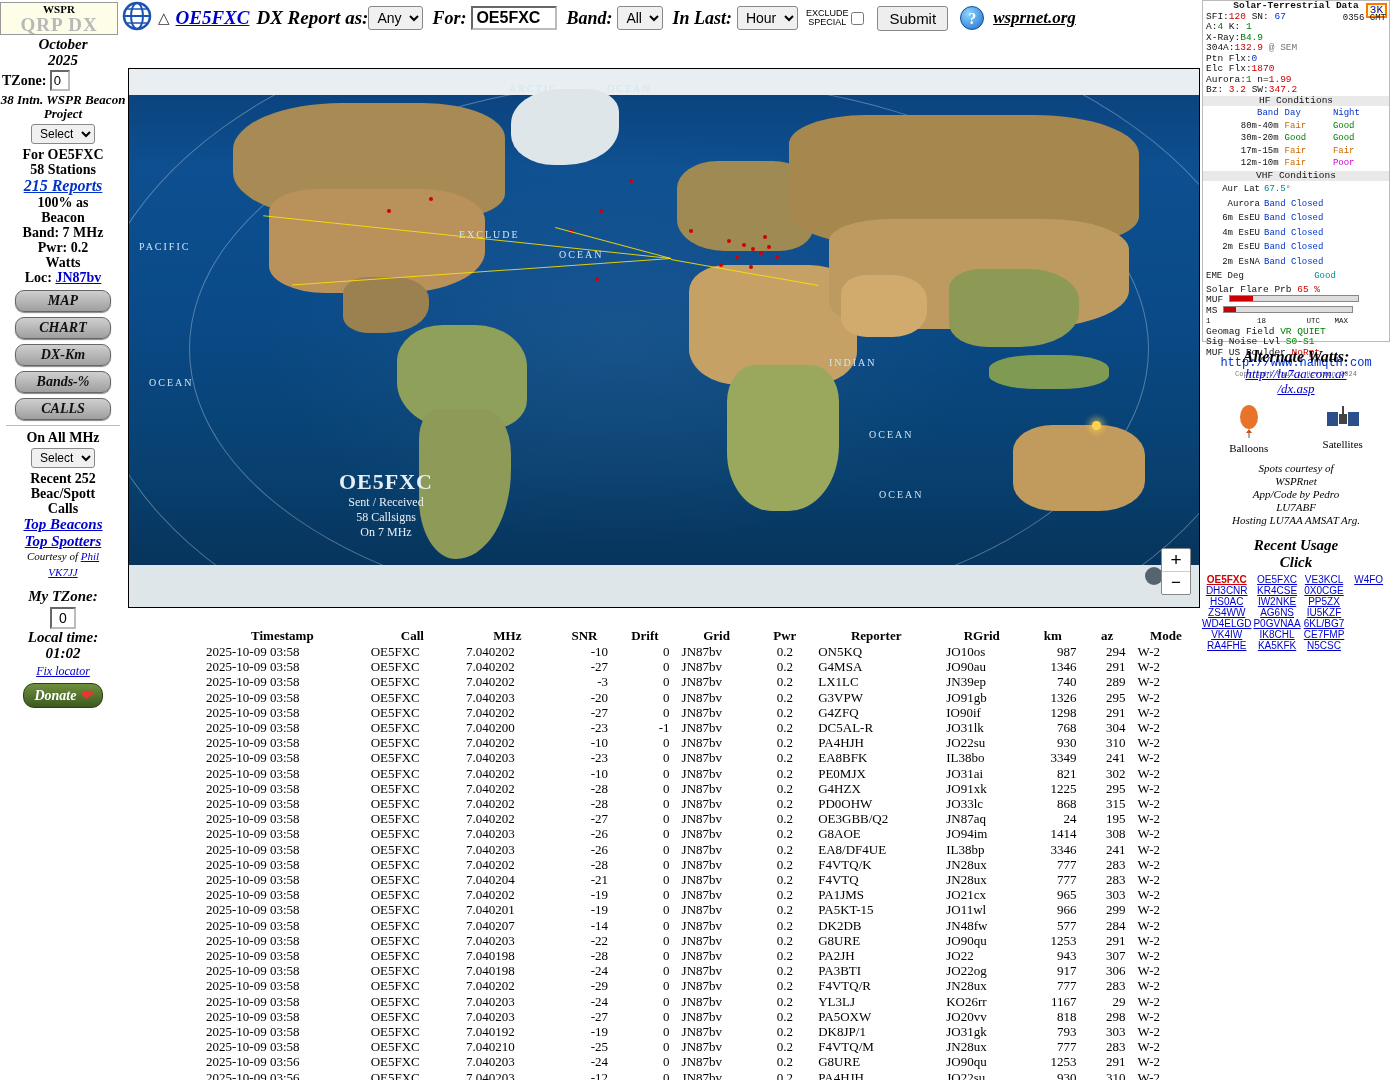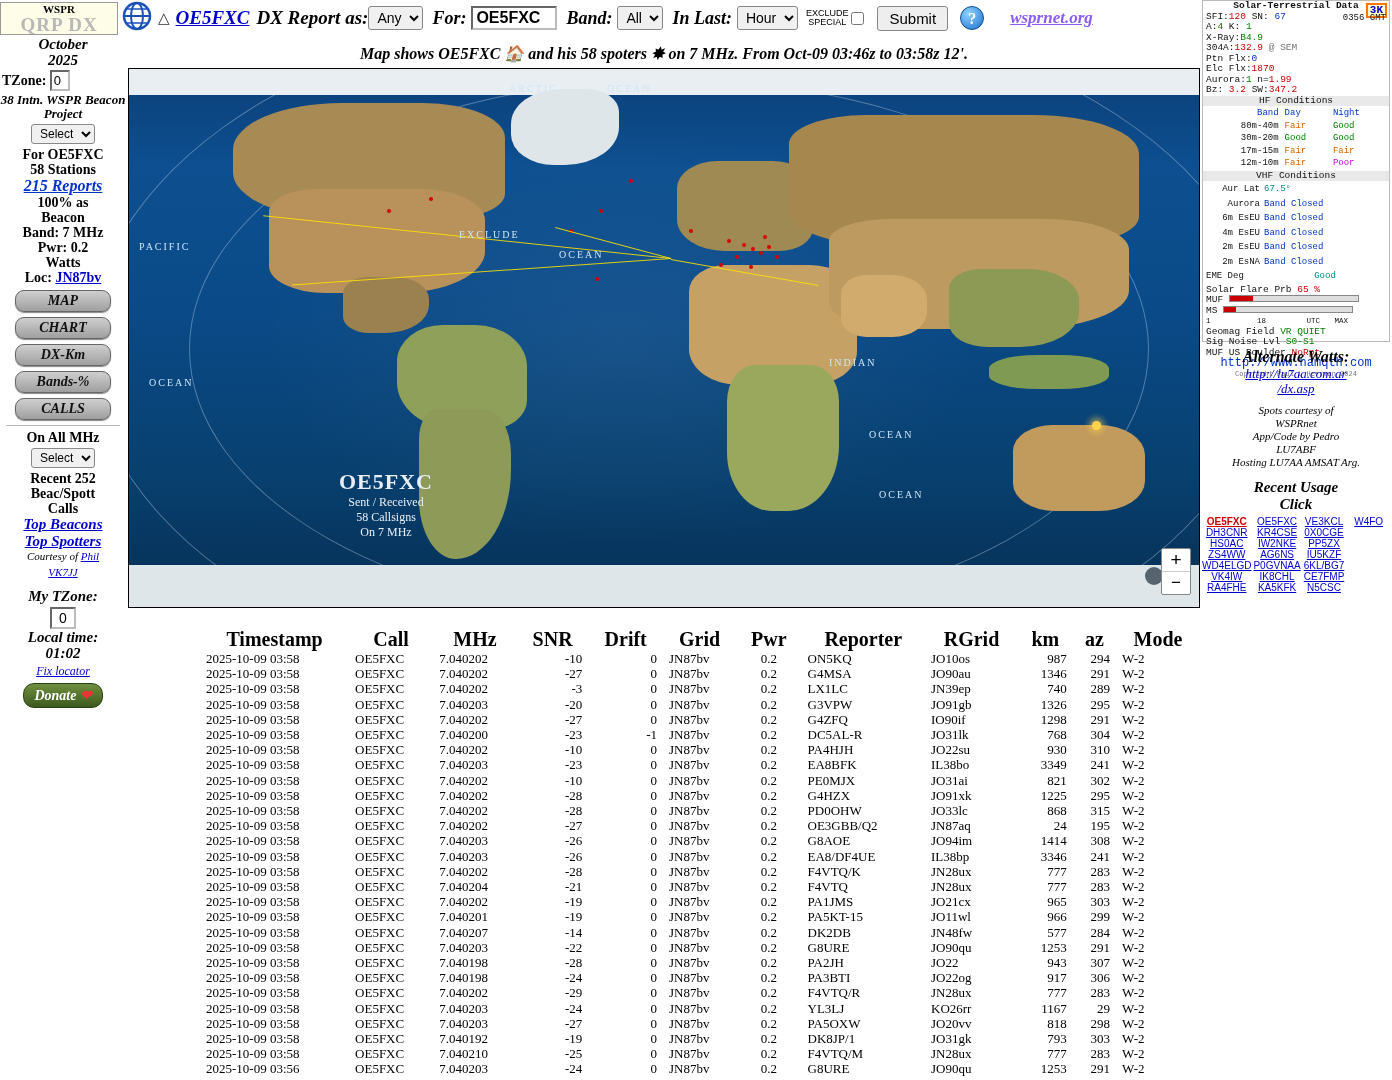--- a/index.html
+++ b/index.html
@@ -50,37 +50,37 @@
   .submit-btn {
     font-family:"Liberation Sans",sans-serif; font-size:15px; padding:3px 11px;
     border:1px solid #888; background:#eeeeee; border-radius:3px; margin-left:10px;
   }
   .help-icon {
     margin-left:12px; width:24px; height:24px; border-radius:50%;
     background:radial-gradient(circle at 35% 30%, #8fd4ff, #1f6fd0);
     color:#fff; font-weight:bold; font-size:16px; text-align:center; line-height:24px;
     border:1px solid #0a4d92;
   }
-  .wsprnet-link { color:#8b5cf6; font-weight:bold; font-size:17px; font-style:italic; text-decoration:underline; margin-left:26px;}
+  .wsprnet-link { color:#000000; font-weight:bold; font-size:17px; font-style:italic; text-decoration:underline; margin-left:9px;}
 
   
   #solar {
     position:absolute; right:2px; top:0; width:188px; height:342px;
     font-family:"Liberation Mono", monospace; font-size:9.5px; line-height:10.5px;
     color:#111; background:#ffffff; border:1px solid #bbb;
   }
   #solar .hdr { text-align:center; font-weight:bold; font-size:9.5px; }
   #solar .row { white-space:nowrap; }
   #solar .sec { text-align:center; font-weight:normal; background:#e9e9e9; }
   .c-blue{color:#0033cc;} .c-red{color:#cc0000;} .c-green{color:#008000;}
   .c-teal{color:#008888;} .c-mag{color:#cc00cc;} .c-org{color:#cc6600;}
   .c-gray{color:#777;}
   .kbox {
     position:absolute; right:2px; top:2px; border:2px solid #ff7700; background:#ffffcc;
-    color:#0000cc; font-weight:bold; font-size:11px; padding:0 2px; font-family:"Liberation Mono",monospace;
+    color:#0000cc; font-weight:normal; font-size:11px; padding:0 2px; font-family:"Liberation Mono",monospace;
   }
   .bandtab td{ padding:0 2px; }
 
   
   #sidebar {
     position:absolute; left:0; top:36px; width:126px; height:1044px;
     text-align:center; font-family:"Liberation Serif",serif;
   }
   .sb-date{ font-size:15px; font-weight:bold; font-style:italic; line-height:16px;}
   .sb-tz{ font-size:14px; font-weight:bold; text-align:left; margin:2px 0 0 2px;}
@@ -164,21 +164,21 @@
   #recent-grid a{ color:#0000cc; text-decoration:underline; white-space:nowrap;}
   #recent-grid a.bold{ font-weight:bold; color:#cc0000;}
 
   
   #tablewrap{
     position:absolute; left:200px; top:628px; width:1000px;
     font-family:"Liberation Serif",serif;
   }
   table.rep{ border-collapse:collapse; width:100%; }
   table.rep th{
-    font-size:20px; font-weight:bold; padding:0 6px; text-align:center;
+    font-size:13px; font-weight:bold; padding:0 6px; text-align:center;
   }
   table.rep td{
     font-size:13px; padding:0 6px; white-space:nowrap; line-height:15.2px;
   }
   .ta-l{ text-align:left;} .ta-r{ text-align:right;} .ta-c{ text-align:center;}
 </style>
 </head>
 <body>
 
 <div id="page">
@@ -356,21 +356,20 @@
     </div>
     <a href="#" class="sb-small" style="color:#0000cc;text-decoration:underline">VK7JJ</a>
     <div class="sb-mytz">My TZone:</div>
     <input class="tz-box" value="0" style="">
     <div class="sb-date">Local time:</div>
     <div class="sb-date">01:02</div>
     <a href="#" class="fixloc">Fix locator</a>
     <div class="donate"><span>Donate</span> <span style="color:#e33">❤</span></div>
   </div>
 
-  <div id="maphead">Map shows OE5FXC 🏠 and his 58 spoters ✸ on 7 MHz. From Oct-09 03:46z to 03:58z 12'.</div>
 
   <div id="map">
 
     <div class="gcircle" style="left:-40px; top:-70px; width:1180px; height:700px;"></div>
     <div class="gcircle" style="left:60px; top:10px; width:960px; height:540px;"></div>
 
     <div class="ice" style="left:0; top:0; width:1072px; height:26px; background:#e8eef2;"></div>
     <div class="ice" style="left:0; bottom:0; width:1072px; height:42px; background:#dfe6ea;"></div>
 
     <div class="ice" style="left:382px; top:20px; width:108px; height:76px; border-radius:46% 30% 50% 40%;"></div>
@@ -443,20 +442,39 @@
     <div class="zoomctl">
       <div>+</div>
       <div>−</div>
     </div>
   </div>
 
   <div id="rightlow">
     <div class="alt-title">Alternate Watts:</div>
     <a href="#" class="alt-url">http://lu7aa.com.ar</a>
     <a href="#" class="alt-url">/dx.asp</a>
+    <div class="icoRow">
+      <div>
+        <svg width="26" height="34" viewBox="0 0 26 34">
+            <ellipse cx="13" cy="13" rx="9" ry="12" fill="#e8732a"></ellipse>
+            <path d="M13 25 l-3 4 h6z" fill="#c2551c"></path>
+            <line x1="13" y1="29" x2="13" y2="34" stroke="#555"></line>
+          </svg>
+        <div class="lbl">Balloons</div>
+      </div>
+      <div>
+        <svg width="34" height="30" viewBox="0 0 34 30">
+            <rect x="13" y="10" width="8" height="10" fill="#444"></rect>
+            <rect x="1" y="8" width="11" height="14" fill="#2a4f8a"></rect>
+            <rect x="22" y="8" width="11" height="14" fill="#2a4f8a"></rect>
+            <line x1="17" y1="10" x2="17" y2="2" stroke="#444" stroke-width="2"></line>
+          </svg>
+        <div class="lbl">Satellites</div>
+      </div>
+    </div>
     <div class="credits">
       <div>Spots courtesy of</div>
       <div>WSPRnet</div>
       <div>App/Code by Pedro</div>
       <div>LU7ABF</div>
       <div>Hosting LU7AA AMSAT Arg.</div>
     </div>
     <div class="recent-title">Recent Usage</div>
     <div class="recent-title" style="margin-top:0">Click</div>
     <div id="recent-grid">

